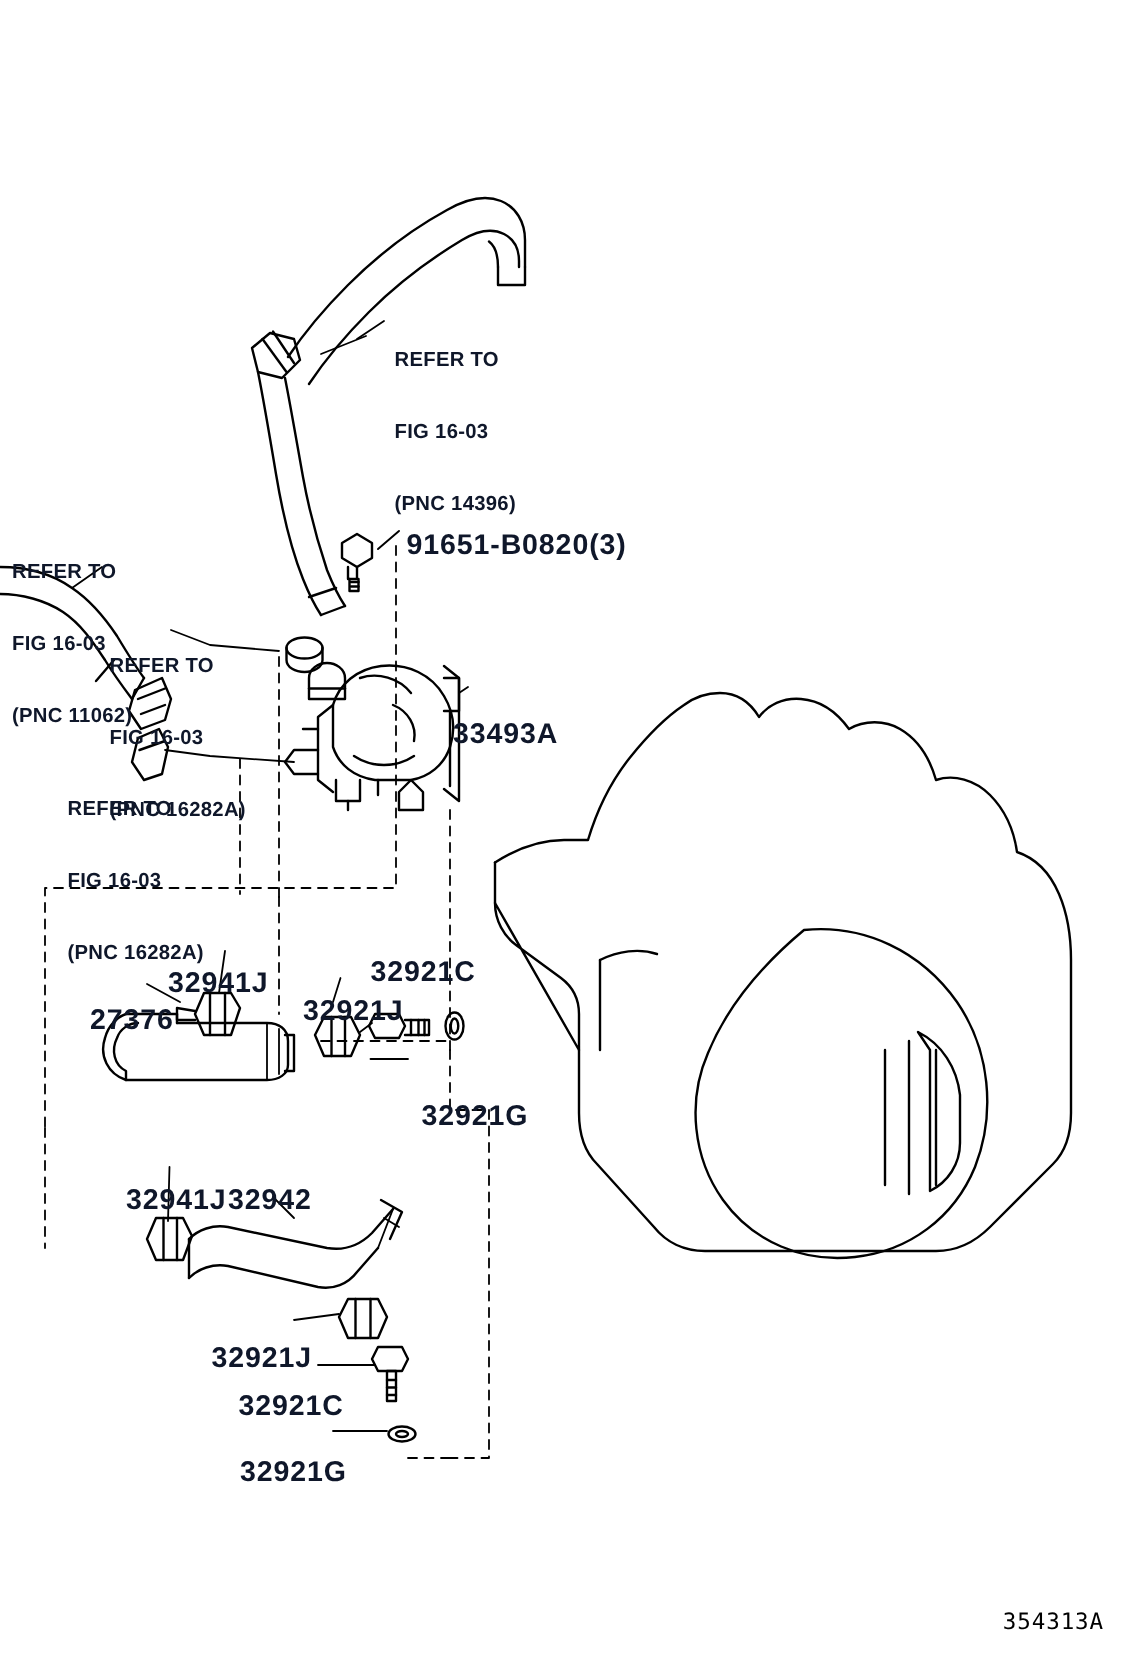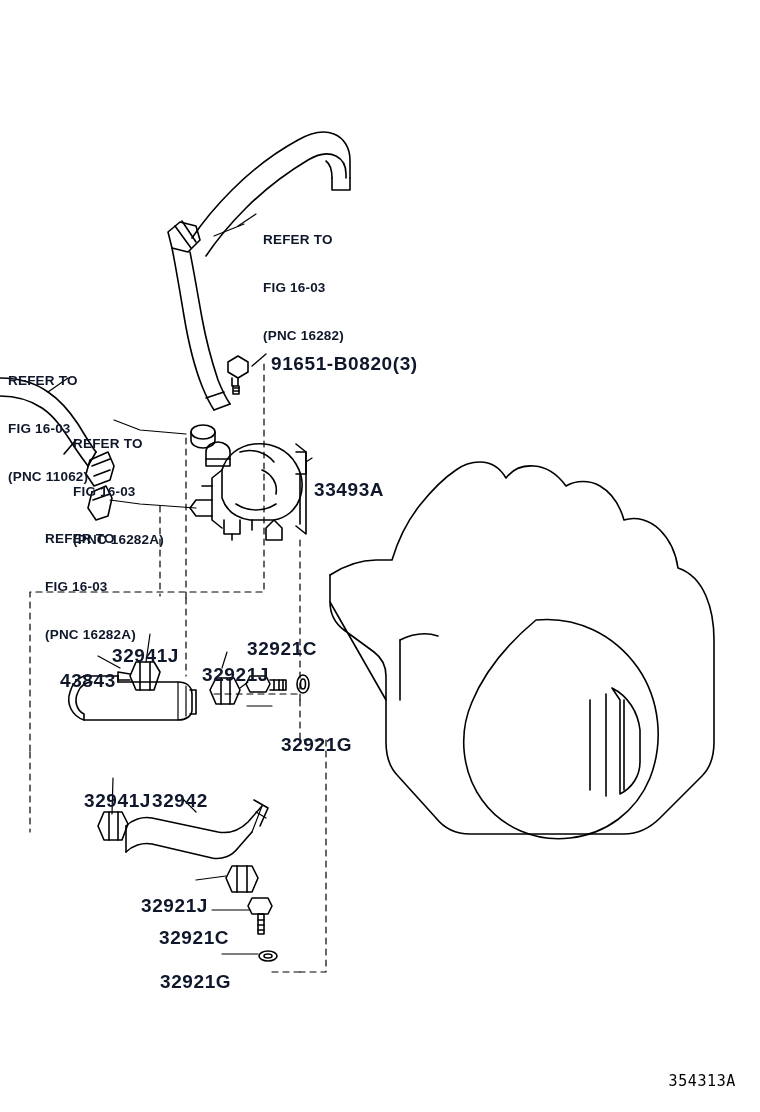--- a/index.html
+++ b/index.html
@@ -279,21 +279,21 @@
         <ellipse cx="268" cy="956" rx="9" ry="5"></ellipse>
         <ellipse cx="268" cy="956" rx="4" ry="2"></ellipse>
       </g>
 
     </g>
   </svg>
 
   <div class="lbl refblock" style="left:263px; top:200px;">
     <div>REFER TO</div>
     <div class="figno">FIG 16-03</div>
-    <div class="pnc">(PNC 16282)</div>
+    <div class="pnc">(PNC 14396)</div>
   </div>
 
   <div class="lbl refblock" style="left:8px; top:341px;">
     <div>REFER TO</div>
     <div class="figno">FIG 16-03</div>
     <div class="pnc">(PNC 11062)</div>
   </div>
 
   <div class="lbl refblock" style="left:73px; top:404px;">
     <div>REFER TO</div>
@@ -301,22 +301,22 @@
     <div class="pnc">(PNC 16282A)</div>
   </div>
 
   <div class="lbl refblock" style="left:45px; top:499px;">
     <div>REFER TO</div>
     <div class="figno">FIG 16-03</div>
     <div class="pnc">(PNC 16282A)</div>
   </div>
 
   <div class="lbl code" style="left:271px; top:327px;">91651-B0820(3)</div>
-  <div class="lbl code" style="left:314px; top:453px;">33493A</div>
-  <div class="lbl code" style="left:60px; top:644px;">43843</div>
+  <div class="lbl code" style="left:302px; top:453px;">33493A</div>
+  <div class="lbl code" style="left:60px; top:644px;">27376</div>
   <div class="lbl code" style="left:112px; top:619px;">32941J</div>
   <div class="lbl code" style="left:202px; top:638px;">32921J</div>
   <div class="lbl code" style="left:247px; top:612px;">32921C</div>
   <div class="lbl code" style="left:281px; top:708px;">32921G</div>
   <div class="lbl code" style="left:84px; top:764px;">32941J</div>
   <div class="lbl code" style="left:152px; top:764px;">32942</div>
   <div class="lbl code" style="left:141px; top:869px;">32921J</div>
   <div class="lbl code" style="left:159px; top:901px;">32921C</div>
   <div class="lbl code" style="left:160px; top:945px;">32921G</div>
 

